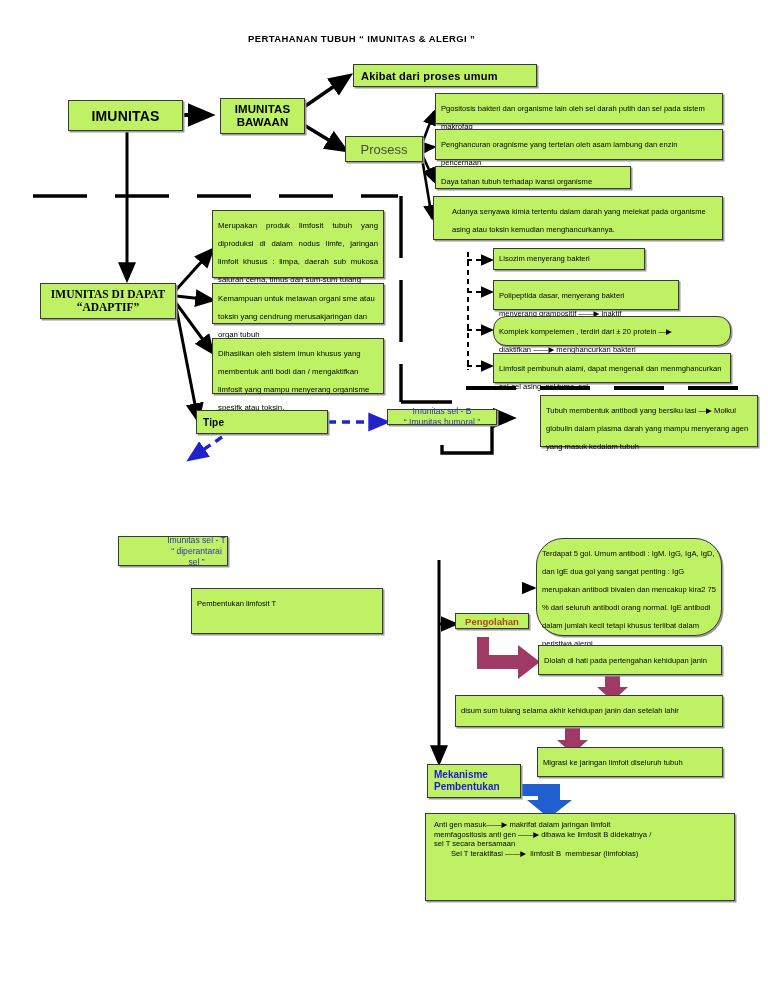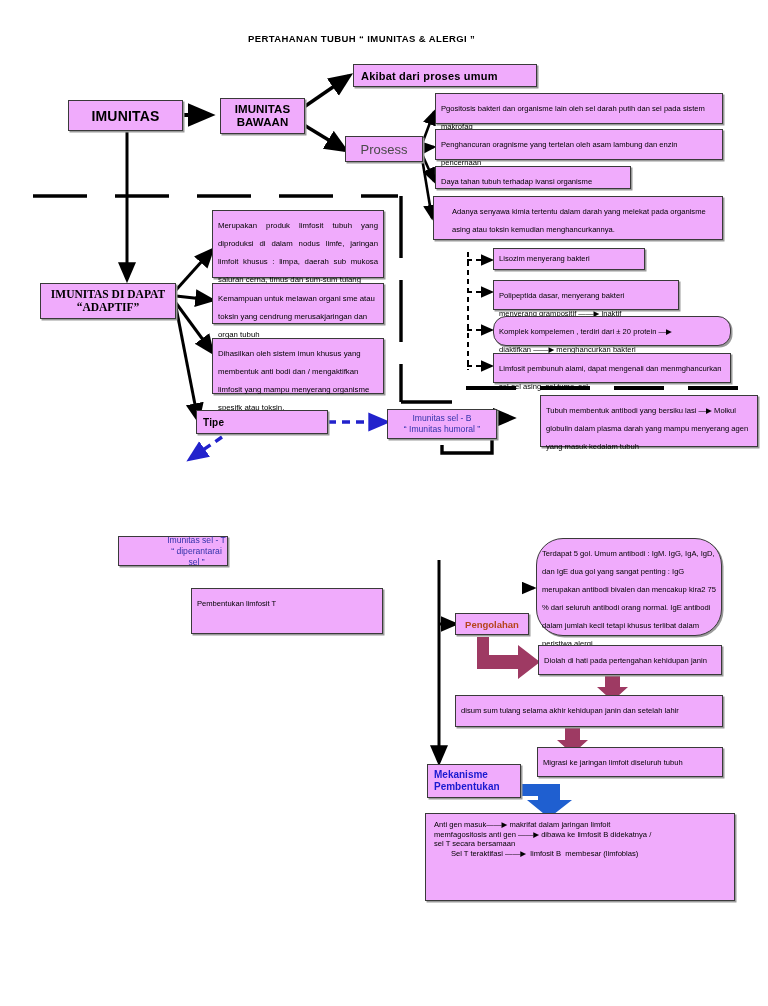--- a/index.html
+++ b/index.html
@@ -2,21 +2,21 @@
 <html><head>
 <meta charset="utf-8">
 <style>
   html,body{margin:0;padding:0;background:#ffffff;}
   body{
     width:768px;height:1006px;position:relative;overflow:hidden;
     font-family:"Liberation Sans", sans-serif;
     color:#000;
   }
   .canvas{position:absolute;left:0;top:0;width:768px;height:1006px;text-decoration:underline;}
-  .box{position:absolute;box-sizing:border-box;background:#f0abfc;border:1px solid #3a3a3a;
+  .box{position:absolute;box-sizing:border-box;background:#bef264;border:1px solid #3a3a3a;
        box-shadow:1.5px 1.5px 0 #9a9a9a;}
   .txt{position:absolute;box-sizing:border-box;}
 
   
   .title{font-weight:bold;font-size:9.5px;letter-spacing:0.4px;}
   .hdbold{font-weight:bold;font-size:14px;letter-spacing:0.2px;}
   .hdbold2{font-weight:bold;font-size:11.5px;line-height:13px;letter-spacing:0.1px;}
   .serifbold{font-family:"Liberation Serif", serif;font-weight:bold;font-size:11.5px;line-height:13px;}
   .body7{font-size:7.6px;line-height:9.6px;}
   .body75{font-size:7.8px;line-height:10.4px;}
@@ -170,21 +170,21 @@
     <span class="body75">Kemampuan untuk melawan organi sme atau toksin yang cendrung merusakjaringan dan organ tubuh</span>
   </div>
   <div class="box pad" style="left:212px;top:338px;width:172px;height:56px;">
     <span class="body75">Dihasilkan oleh sistem imun khusus yang membentuk anti bodi dan / mengaktifkan limfosit yang mampu menyerang organisme spesifk atau toksin.</span>
   </div>
 
   <div class="box" style="left:196px;top:410px;width:132px;height:24px;display:flex;align-items:center;">
     <span class="hdbold" style="font-size:10px;padding-left:6px;">Tipe</span>
   </div>
 
-  <div class="box" style="left:387px;top:409px;width:110px;height:30px;display:flex;align-items:center;justify-content:center;">
+  <div class="box" style="left:387px;top:409px;width:110px;height:16px;display:flex;align-items:center;justify-content:center;">
     <span class="blue" style="white-space:pre-line;">Imunitas sel  - B
 “ Imunitas humoral ”</span>
   </div>
 
   <div class="box pad" style="left:512px;top:395px;width:218px;height:52px;margin-left:28px;">
     <span class="body7">Tubuh membentuk  antibodi yang bersiku lasi  —▶   Molkul globulin dalam plasma darah yang mampu menyerang agen yang masuk kedalam tubuh</span>
   </div>
 
   <div class="box" style="left:118px;top:536px;width:110px;height:30px;display:flex;align-items:center;justify-content:flex-start;padding-left:47px;">
     <span class="blue" style="white-space:pre-line;">Imunitas sel  - T
@@ -192,21 +192,21 @@
   </div>
 
   <div class="box pad" style="left:191px;top:588px;width:192px;height:46px;">
     <span class="body7">Pembentukan  limfosit T</span>
   </div>
 
   <div class="box pad" style="left:536px;top:538px;width:186px;height:98px;border-radius:27px;">
     <span class="body7">Terdapat 5 gol. Umum antibodi : IgM. IgG, IgA, IgD, dan IgE  dua gol yang sangat penting : IgG  merupakan antibodi bivalen dan mencakup kira2 75 % dari seluruh antibodi orang normal. IgE antibodi dalam jumlah kecil tetapi khusus terlibat dalam peristiwa alergi</span>
   </div>
 
-  <div class="box" style="left:455px;top:613px;width:74px;height:22px;display:flex;align-items:center;justify-content:center;">
+  <div class="box" style="left:455px;top:613px;width:74px;height:16px;display:flex;align-items:center;justify-content:center;">
     <span class="orange">Pengolahan</span>
   </div>
 
   <div class="box pad" style="left:538px;top:645px;width:184px;height:30px;">
     <span class="body7">Diolah di hati pada pertengahan kehidupan janin</span>
   </div>
 
   <div class="box pad" style="left:455px;top:695px;width:268px;height:32px;">
     <span class="body7">disum sum tulang selama akhir kehidupan janin dan setelah lahir</span>
   </div>

